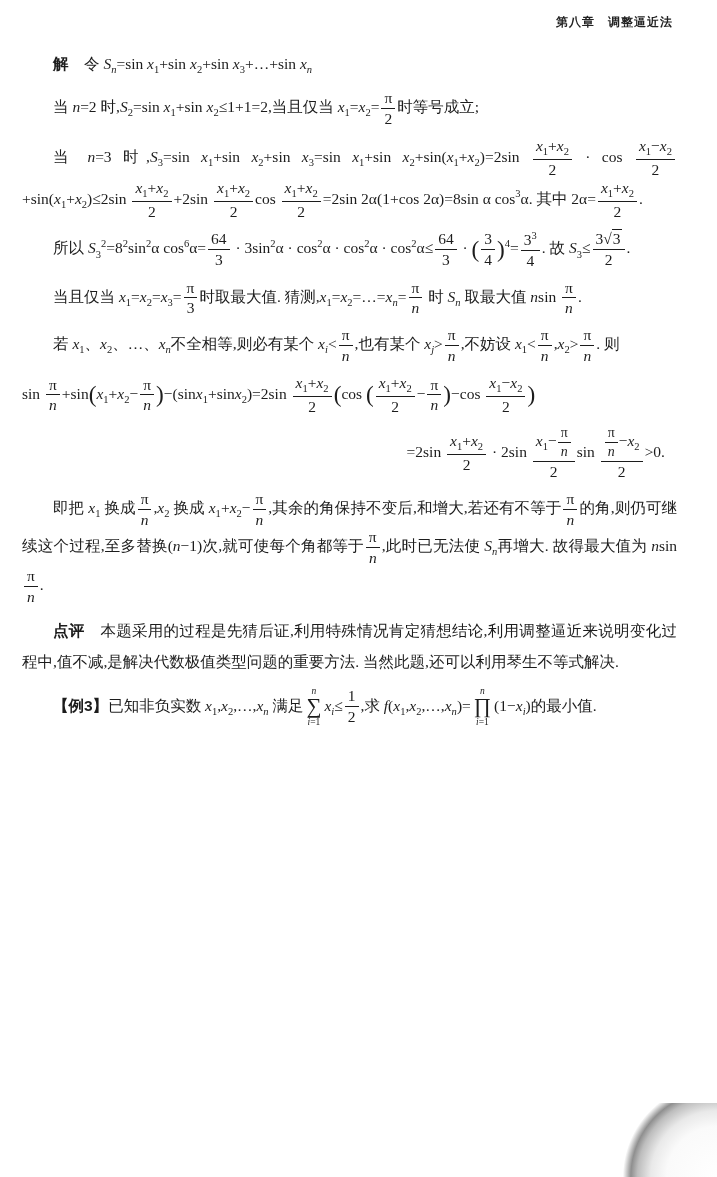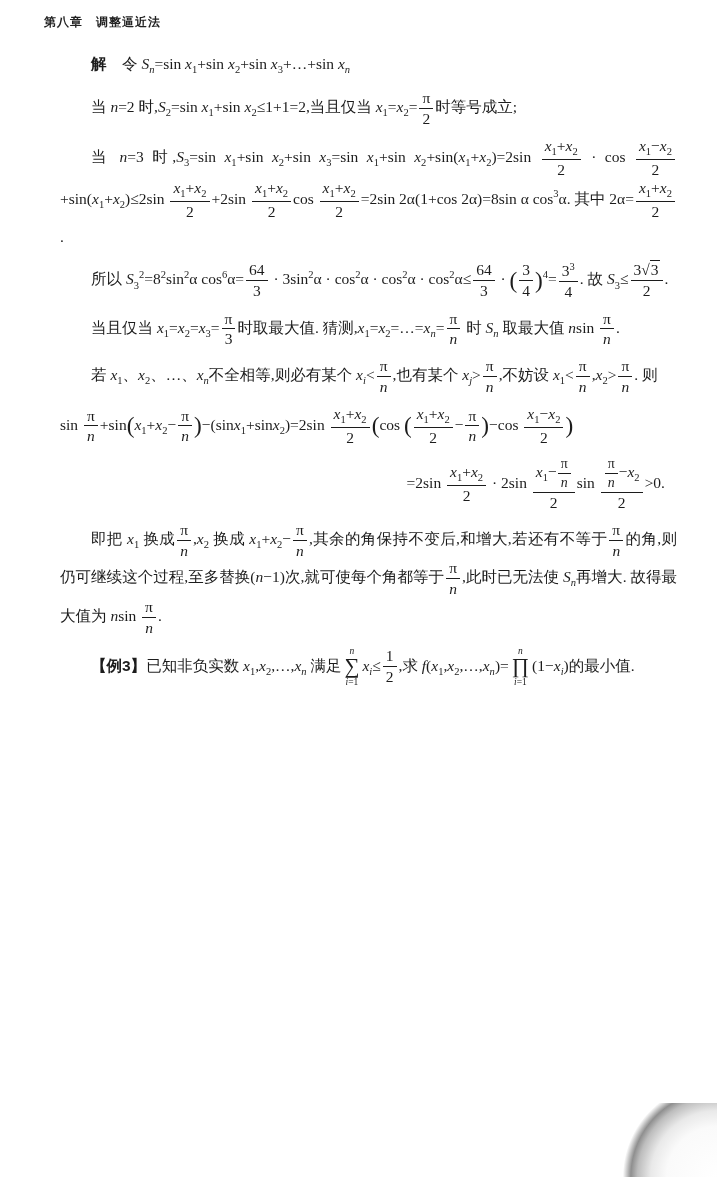--- a/index.html
+++ b/index.html
@@ -3,26 +3,26 @@
 <meta charset="utf-8">
 <style>
   html,body{margin:0;padding:0;background:#ffffff;}
   body{
     width:717px;height:1177px;position:relative;overflow:hidden;
     font-family:"Liberation Serif","DejaVu Serif",serif;
     color:#1c1c1c;
   }
   .page{width:717px;height:1177px;position:relative;box-sizing:border-box;}
   .page-header{
-    display:flex;justify-content:flex-start;
+    display:flex;justify-content:flex-end;
     font-family:"Liberation Sans","DejaVu Sans",sans-serif;
     font-weight:bold;font-size:12px;color:#222;
     padding:14px 44px 4px 44px;letter-spacing:1px;
   }
-  .content{padding:4px 40px 0 60px;}
+  .content{padding:4px 40px 0 22px;}
   .content p{
     margin:9px 0;font-size:15.5px;line-height:2.0;
     text-align:justify;
   }
   .ind{text-indent:2em;}
   .eq{text-indent:0;}
   .eqright{text-align:right !important;padding-right:12px;}
   b{font-family:"Liberation Sans","DejaVu Sans",sans-serif;font-weight:bold;}
   sub,sup{font-size:0.68em;}
   i{font-style:italic;}
@@ -52,20 +52,21 @@
   <div class="content">
     <p class="ind"><b>解</b>　令 <i>S</i><sub><i>n</i></sub>=sin <i>x</i><sub>1</sub>+sin <i>x</i><sub>2</sub>+sin <i>x</i><sub>3</sub>+…+sin <i>x</i><sub><i>n</i></sub></p>
     <p class="ind">当 <i>n</i>=2 时,<i>S</i><sub>2</sub>=sin <i>x</i><sub>1</sub>+sin <i>x</i><sub>2</sub>≤1+1=2,当且仅当 <i>x</i><sub>1</sub>=<i>x</i><sub>2</sub>=<span class="frac"><span class="num">π</span><span class="den">2</span></span>时等号成立;</p>
     <p class="ind">当 <i>n</i>=3 时,<i>S</i><sub>3</sub>=sin <i>x</i><sub>1</sub>+sin <i>x</i><sub>2</sub>+sin <i>x</i><sub>3</sub>=sin <i>x</i><sub>1</sub>+sin <i>x</i><sub>2</sub>+sin(<i>x</i><sub>1</sub>+<i>x</i><sub>2</sub>)=2sin <span class="frac"><span class="num"><i>x</i><sub>1</sub>+<i>x</i><sub>2</sub></span><span class="den">2</span></span> · cos <span class="frac"><span class="num"><i>x</i><sub>1</sub>−<i>x</i><sub>2</sub></span><span class="den">2</span></span>+sin(<i>x</i><sub>1</sub>+<i>x</i><sub>2</sub>)≤2sin <span class="frac"><span class="num"><i>x</i><sub>1</sub>+<i>x</i><sub>2</sub></span><span class="den">2</span></span>+2sin <span class="frac"><span class="num"><i>x</i><sub>1</sub>+<i>x</i><sub>2</sub></span><span class="den">2</span></span>cos <span class="frac"><span class="num"><i>x</i><sub>1</sub>+<i>x</i><sub>2</sub></span><span class="den">2</span></span>=2sin 2α(1+cos 2α)=8sin α cos<sup>3</sup>α. 其中 2α=<span class="frac"><span class="num"><i>x</i><sub>1</sub>+<i>x</i><sub>2</sub></span><span class="den">2</span></span>.</p>
     <p class="ind">所以 <i>S</i><sub>3</sub><sup>2</sup>=8<sup>2</sup>sin<sup>2</sup>α cos<sup>6</sup>α=<span class="frac"><span class="num">64</span><span class="den">3</span></span> · 3sin<sup>2</sup>α · cos<sup>2</sup>α · cos<sup>2</sup>α · cos<sup>2</sup>α≤<span class="frac"><span class="num">64</span><span class="den">3</span></span> · <span class="bigp">(</span><span class="frac"><span class="num">3</span><span class="den">4</span></span><span class="bigp">)</span><sup>4</sup>=<span class="frac"><span class="num">3<sup>3</sup></span><span class="den">4</span></span>. 故 <i>S</i><sub>3</sub>≤<span class="frac"><span class="num">3<span class="sqrt">√<span class="rad">3</span></span></span><span class="den">2</span></span>.</p>
     <p class="ind">当且仅当 <i>x</i><sub>1</sub>=<i>x</i><sub>2</sub>=<i>x</i><sub>3</sub>=<span class="frac"><span class="num">π</span><span class="den">3</span></span>时取最大值. 猜测,<i>x</i><sub>1</sub>=<i>x</i><sub>2</sub>=…=<i>x</i><sub><i>n</i></sub>=<span class="frac"><span class="num">π</span><span class="den"><i>n</i></span></span> 时 <i>S</i><sub><i>n</i></sub> 取最大值 <i>n</i>sin <span class="frac"><span class="num">π</span><span class="den"><i>n</i></span></span>.</p>
     <p class="ind">若 <i>x</i><sub>1</sub>、<i>x</i><sub>2</sub>、…、<i>x</i><sub><i>n</i></sub>不全相等,则必有某个 <i>x</i><sub><i>i</i></sub>&lt;<span class="frac"><span class="num">π</span><span class="den"><i>n</i></span></span>,也有某个 <i>x</i><sub><i>j</i></sub>&gt;<span class="frac"><span class="num">π</span><span class="den"><i>n</i></span></span>,不妨设 <i>x</i><sub>1</sub>&lt;<span class="frac"><span class="num">π</span><span class="den"><i>n</i></span></span>,<i>x</i><sub>2</sub>&gt;<span class="frac"><span class="num">π</span><span class="den"><i>n</i></span></span>. 则</p>
     <p class="eq">sin <span class="frac"><span class="num">π</span><span class="den"><i>n</i></span></span>+sin<span class="bigp">(</span><i>x</i><sub>1</sub>+<i>x</i><sub>2</sub>−<span class="frac"><span class="num">π</span><span class="den"><i>n</i></span></span><span class="bigp">)</span>−(sin<i>x</i><sub>1</sub>+sin<i>x</i><sub>2</sub>)=2sin <span class="frac"><span class="num"><i>x</i><sub>1</sub>+<i>x</i><sub>2</sub></span><span class="den">2</span></span><span class="bigp">(</span>cos <span class="bigp">(</span><span class="frac"><span class="num"><i>x</i><sub>1</sub>+<i>x</i><sub>2</sub></span><span class="den">2</span></span>−<span class="frac"><span class="num">π</span><span class="den"><i>n</i></span></span><span class="bigp">)</span>−cos <span class="frac"><span class="num"><i>x</i><sub>1</sub>−<i>x</i><sub>2</sub></span><span class="den">2</span></span><span class="bigp">)</span></p>
     <p class="eq eqright">=2sin <span class="frac"><span class="num"><i>x</i><sub>1</sub>+<i>x</i><sub>2</sub></span><span class="den">2</span></span> · 2sin <span class="frac"><span class="num"><i>x</i><sub>1</sub>−<span class="frac"><span class="num">π</span><span class="den"><i>n</i></span></span></span><span class="den">2</span></span>sin <span class="frac"><span class="num"><span class="frac"><span class="num">π</span><span class="den"><i>n</i></span></span>−<i>x</i><sub>2</sub></span><span class="den">2</span></span>&gt;0.</p>
     <p class="ind">即把 <i>x</i><sub>1</sub> 换成<span class="frac"><span class="num">π</span><span class="den"><i>n</i></span></span>,<i>x</i><sub>2</sub> 换成 <i>x</i><sub>1</sub>+<i>x</i><sub>2</sub>−<span class="frac"><span class="num">π</span><span class="den"><i>n</i></span></span>,其余的角保持不变后,和增大,若还有不等于<span class="frac"><span class="num">π</span><span class="den"><i>n</i></span></span>的角,则仍可继续这个过程,至多替换(<i>n</i>−1)次,就可使每个角都等于<span class="frac"><span class="num">π</span><span class="den"><i>n</i></span></span>,此时已无法使 <i>S</i><sub><i>n</i></sub>再增大. 故得最大值为 <i>n</i>sin <span class="frac"><span class="num">π</span><span class="den"><i>n</i></span></span>.</p>
+    <p class="ind"><b>点评</b>　本题采用的过程是先猜后证,利用特殊情况肯定猜想结论,利用调整逼近来说明变化过程中,值不减,是解决代数极值类型问题的重要方法. 当然此题,还可以利用琴生不等式解决.</p>
     <p class="ind"><b>【例3】</b>已知非负实数 <i>x</i><sub>1</sub>,<i>x</i><sub>2</sub>,…,<i>x</i><sub><i>n</i></sub> 满足<span class="bigop">
           <span class="lim"><i>n</i></span>
           <span class="op">∑</span>
           <span class="lim"><i>i</i>=1</span>
         </span><i>x</i><sub><i>i</i></sub>≤<span class="frac"><span class="num">1</span><span class="den">2</span></span>,求 <i>f</i>(<i>x</i><sub>1</sub>,<i>x</i><sub>2</sub>,…,<i>x</i><sub><i>n</i></sub>)=<span class="bigop">
           <span class="lim"><i>n</i></span>
           <span class="op">∏</span>
           <span class="lim"><i>i</i>=1</span>
         </span>(1−<i>x</i><sub><i>i</i></sub>)的最小值.</p>
   </div>

